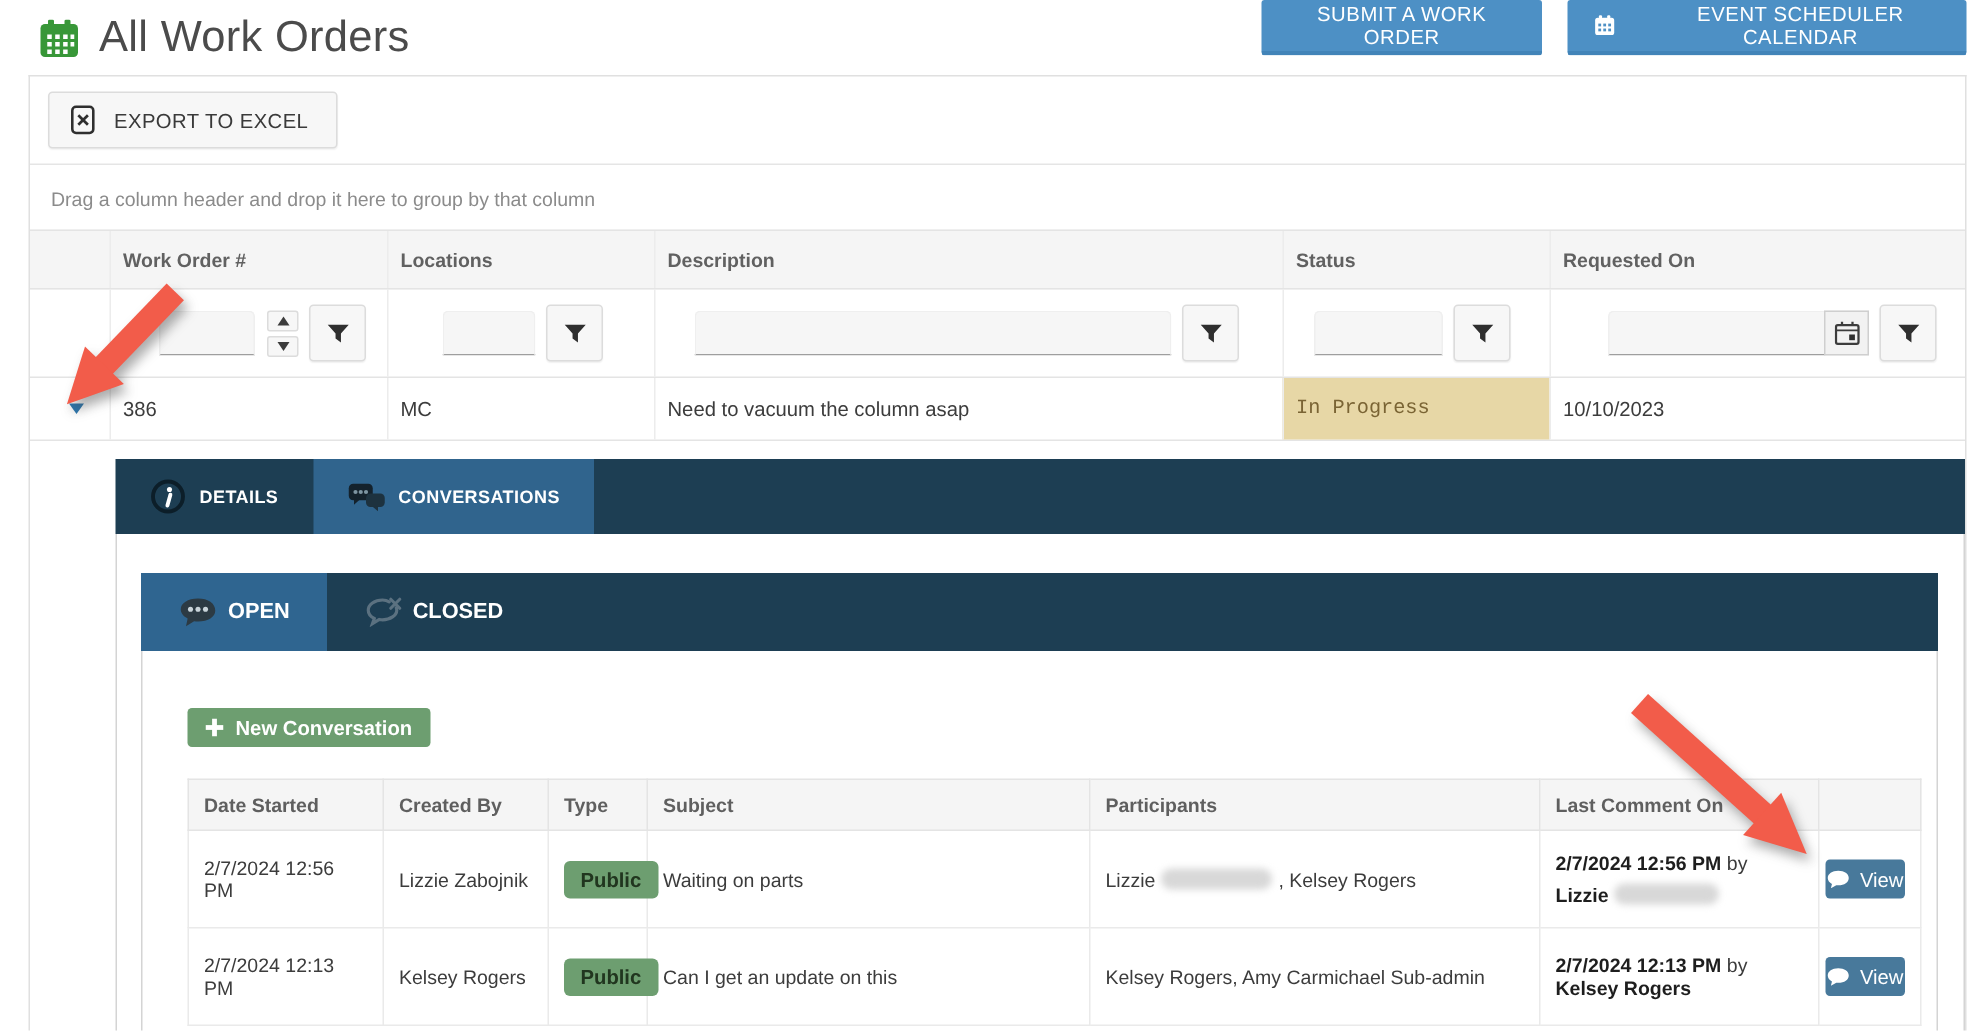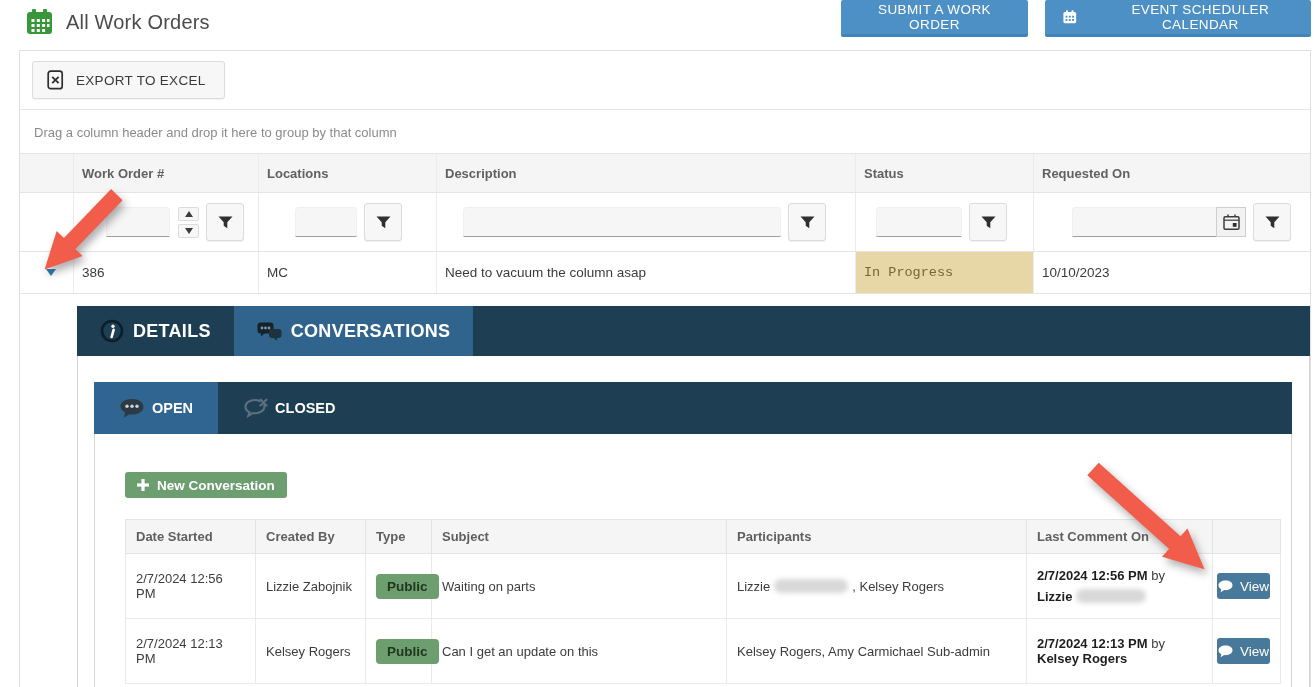--- a/index.html
+++ b/index.html
@@ -1,21 +1,21 @@
 <!DOCTYPE html>
 <html><head>
 <meta charset="utf-8">
 <style>
   html,body{margin:0;padding:0;background:#fff;width:1315px;height:687px;overflow:hidden;
     font-family:"Liberation Sans","DejaVu Sans",sans-serif;color:#3c3c3c;position:relative;}
   button{font-family:inherit;cursor:pointer;}
   
   .page-header{height:50px;position:relative;}
   .title-wrap{position:absolute;left:26px;top:9px;display:flex;align-items:center;gap:13px;}
-  .page-title{font-size:20px;color:#4b4b4b;font-weight:500;margin:0;letter-spacing:.2px;}
+  .page-title{font-size:29px;color:#4b4b4b;font-weight:500;margin:0;letter-spacing:.2px;}
   .hdr-btn{position:absolute;top:0;height:37px;background:#4d90c5;color:#fff;border:none;
     border-bottom:3px solid #4284b8;border-radius:2px;font-size:13.5px;font-weight:500;
     letter-spacing:.4px;display:flex;align-items:center;justify-content:center;gap:11px;padding:0 18px;box-sizing:border-box;}
   .btn-submit{left:841px;width:187px;}
   .btn-event{left:1045px;width:266px;gap:31px;}
   
   .panel{margin-left:19px;width:1292px;box-sizing:border-box;border:1px solid #e0e0e0;border-bottom:none;background:#fff;}
   .toolbar{padding:10px 12px;border-bottom:1px solid #e5e5e5;}
   .export-btn{display:inline-flex;align-items:center;gap:12px;background:#f7f7f7;border:1px solid #dcdcdc;
     border-radius:3px;height:38px;padding:0 18px 0 14px;font-size:13.5px;color:#3a3a3a;letter-spacing:.3px;
@@ -52,21 +52,21 @@
   .date-wrap{display:flex;align-items:center;}
   .data-row{height:41px;font-size:13.5px;color:#3c3c3c;}
   .data-row .cell{display:flex;align-items:center;padding-left:8px;height:100%;}
   .expander{width:0;height:0;border-left:5px solid transparent;border-right:5px solid transparent;
     border-top:7px solid #2a77b0;margin:0 auto;cursor:pointer;}
   .status-inprogress{background:#e7d7a6;color:#7a6434;font-family:Liberation Mono, monospace;}
   
   .detail-wrap{padding:12px 0 0 57px;background:#fff;}
   .tabstrip{background:#1d3e53;height:50px;display:flex;}
   .tab{display:flex;align-items:center;gap:9px;padding:0 23px;color:#fff;font-weight:bold;
-    font-size:18px;letter-spacing:.3px;}
+    font-size:12px;letter-spacing:.3px;}
   .tab.active{background:#30648d;}
   .tab-content{border:1px solid #d4d4d4;border-top:none;padding:26px 17px 10px 16px;}
   .subtabstrip{background:#1d3e53;height:52px;display:flex;}
   .subtab{display:flex;align-items:center;gap:7px;padding:0 25px;color:#fff;font-weight:bold;font-size:14.5px;}
   .subtab.active{background:#2f6590;}
   .subtab-content{border:1px solid #d4d4d4;border-top:none;padding:38px 30px 40px;}
   .new-conv{background:#6d9e70;color:#fff;font-weight:bold;font-size:13.5px;border:none;border-radius:3px;
     height:26px;padding:0 12px;display:inline-flex;align-items:center;gap:8px;}
   
   .conv-table{width:100%;border-collapse:collapse;margin-top:21px;table-layout:fixed;font-size:13px;color:#3c3c3c;}

